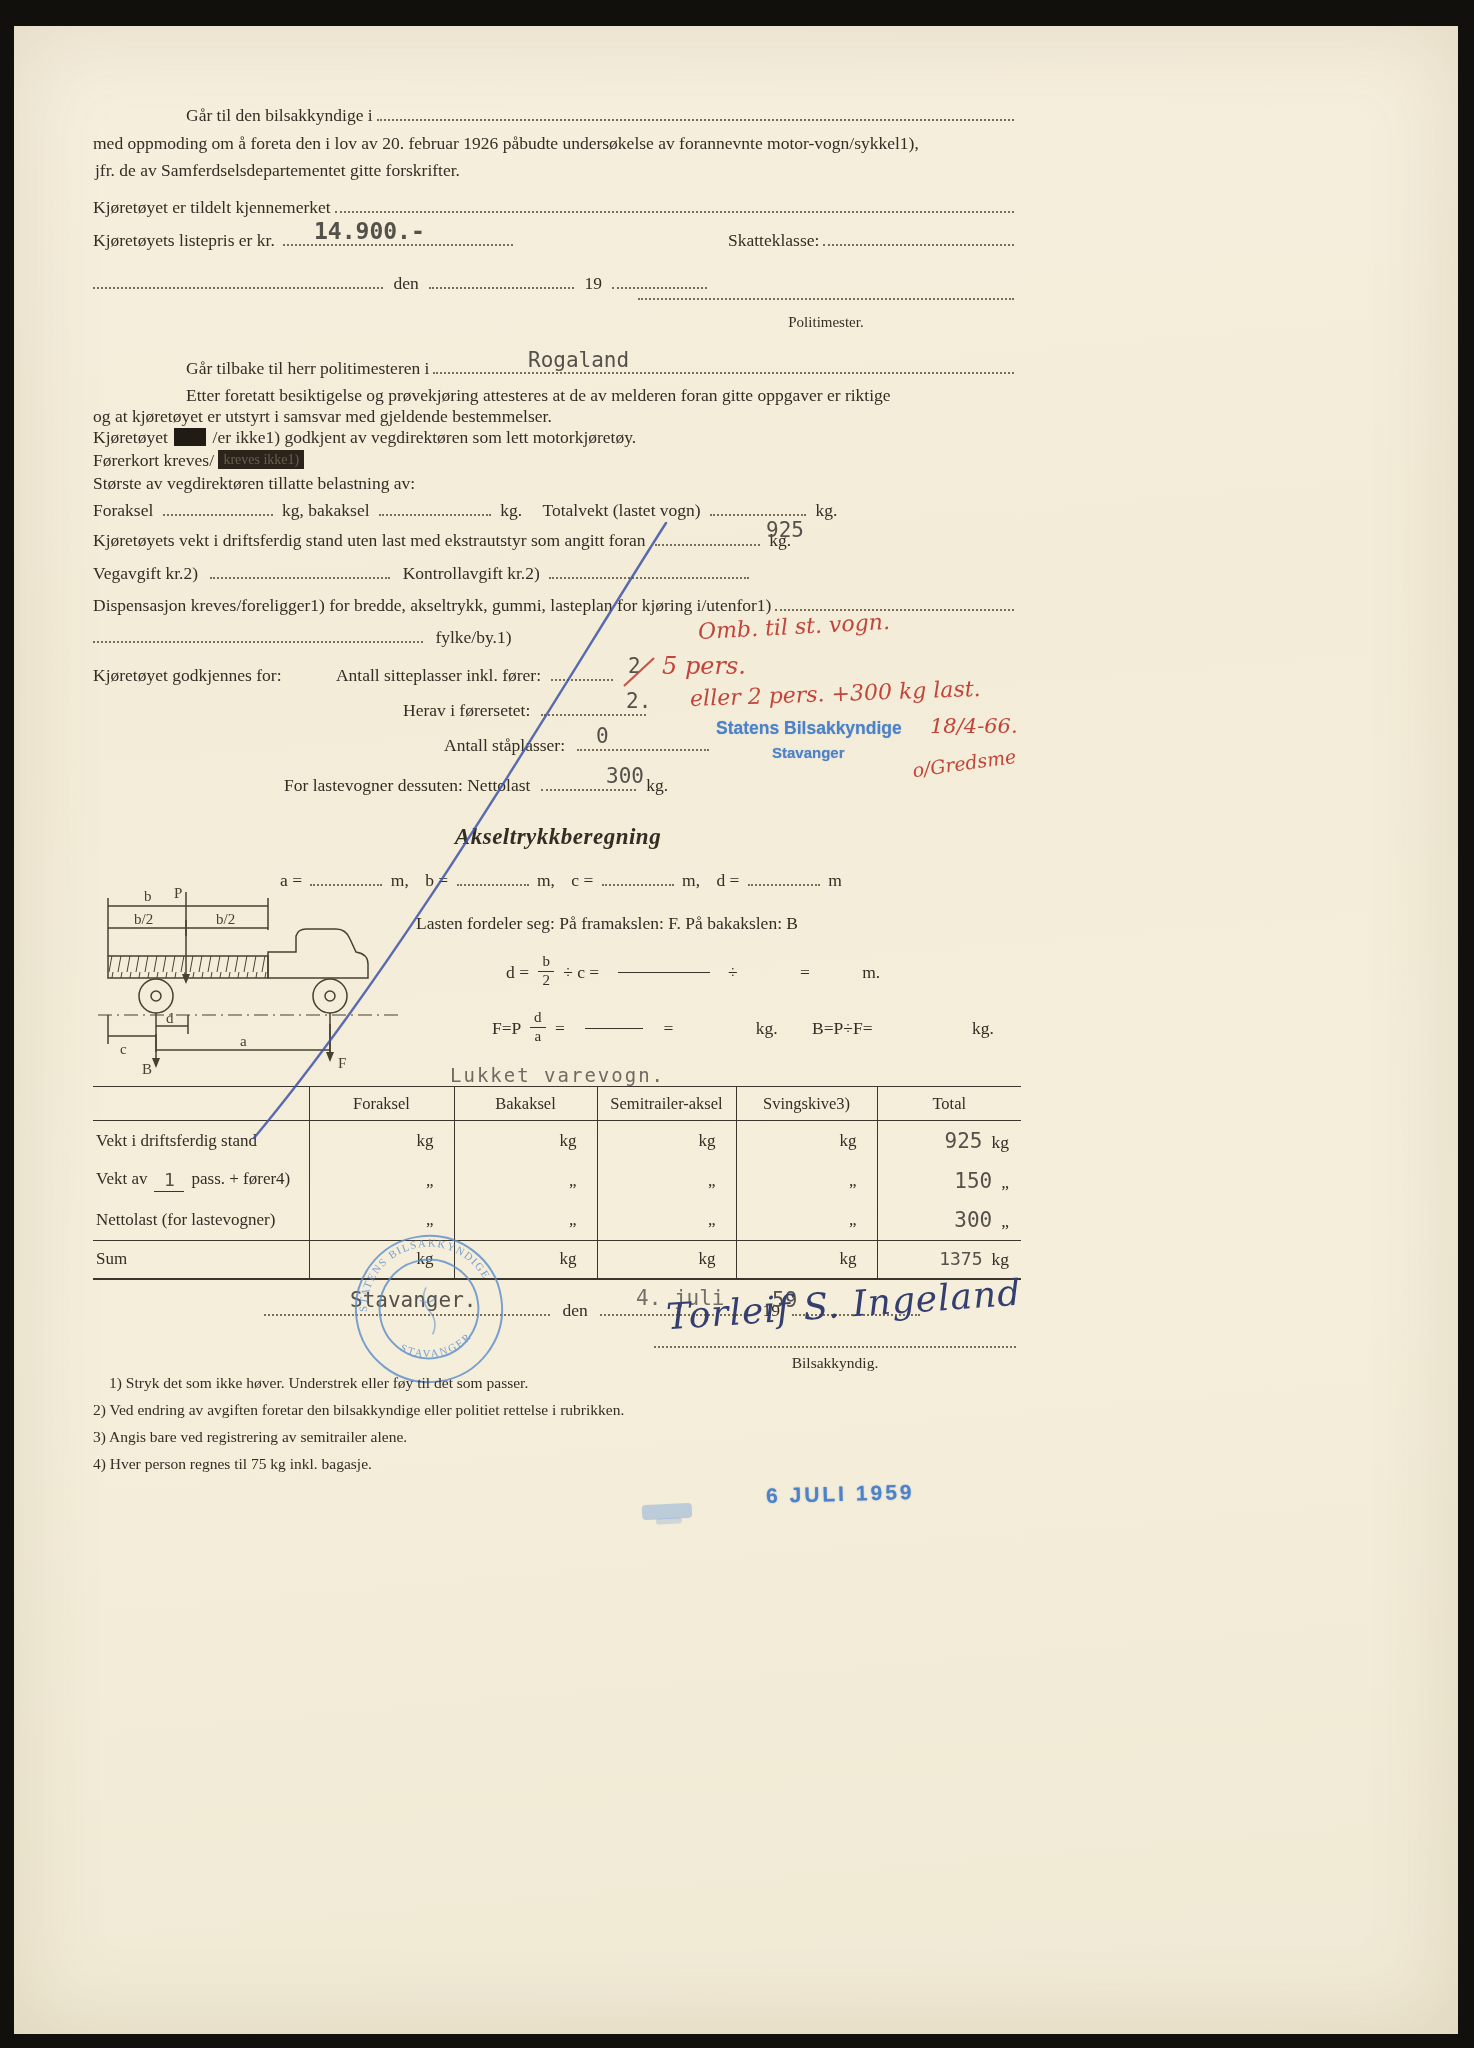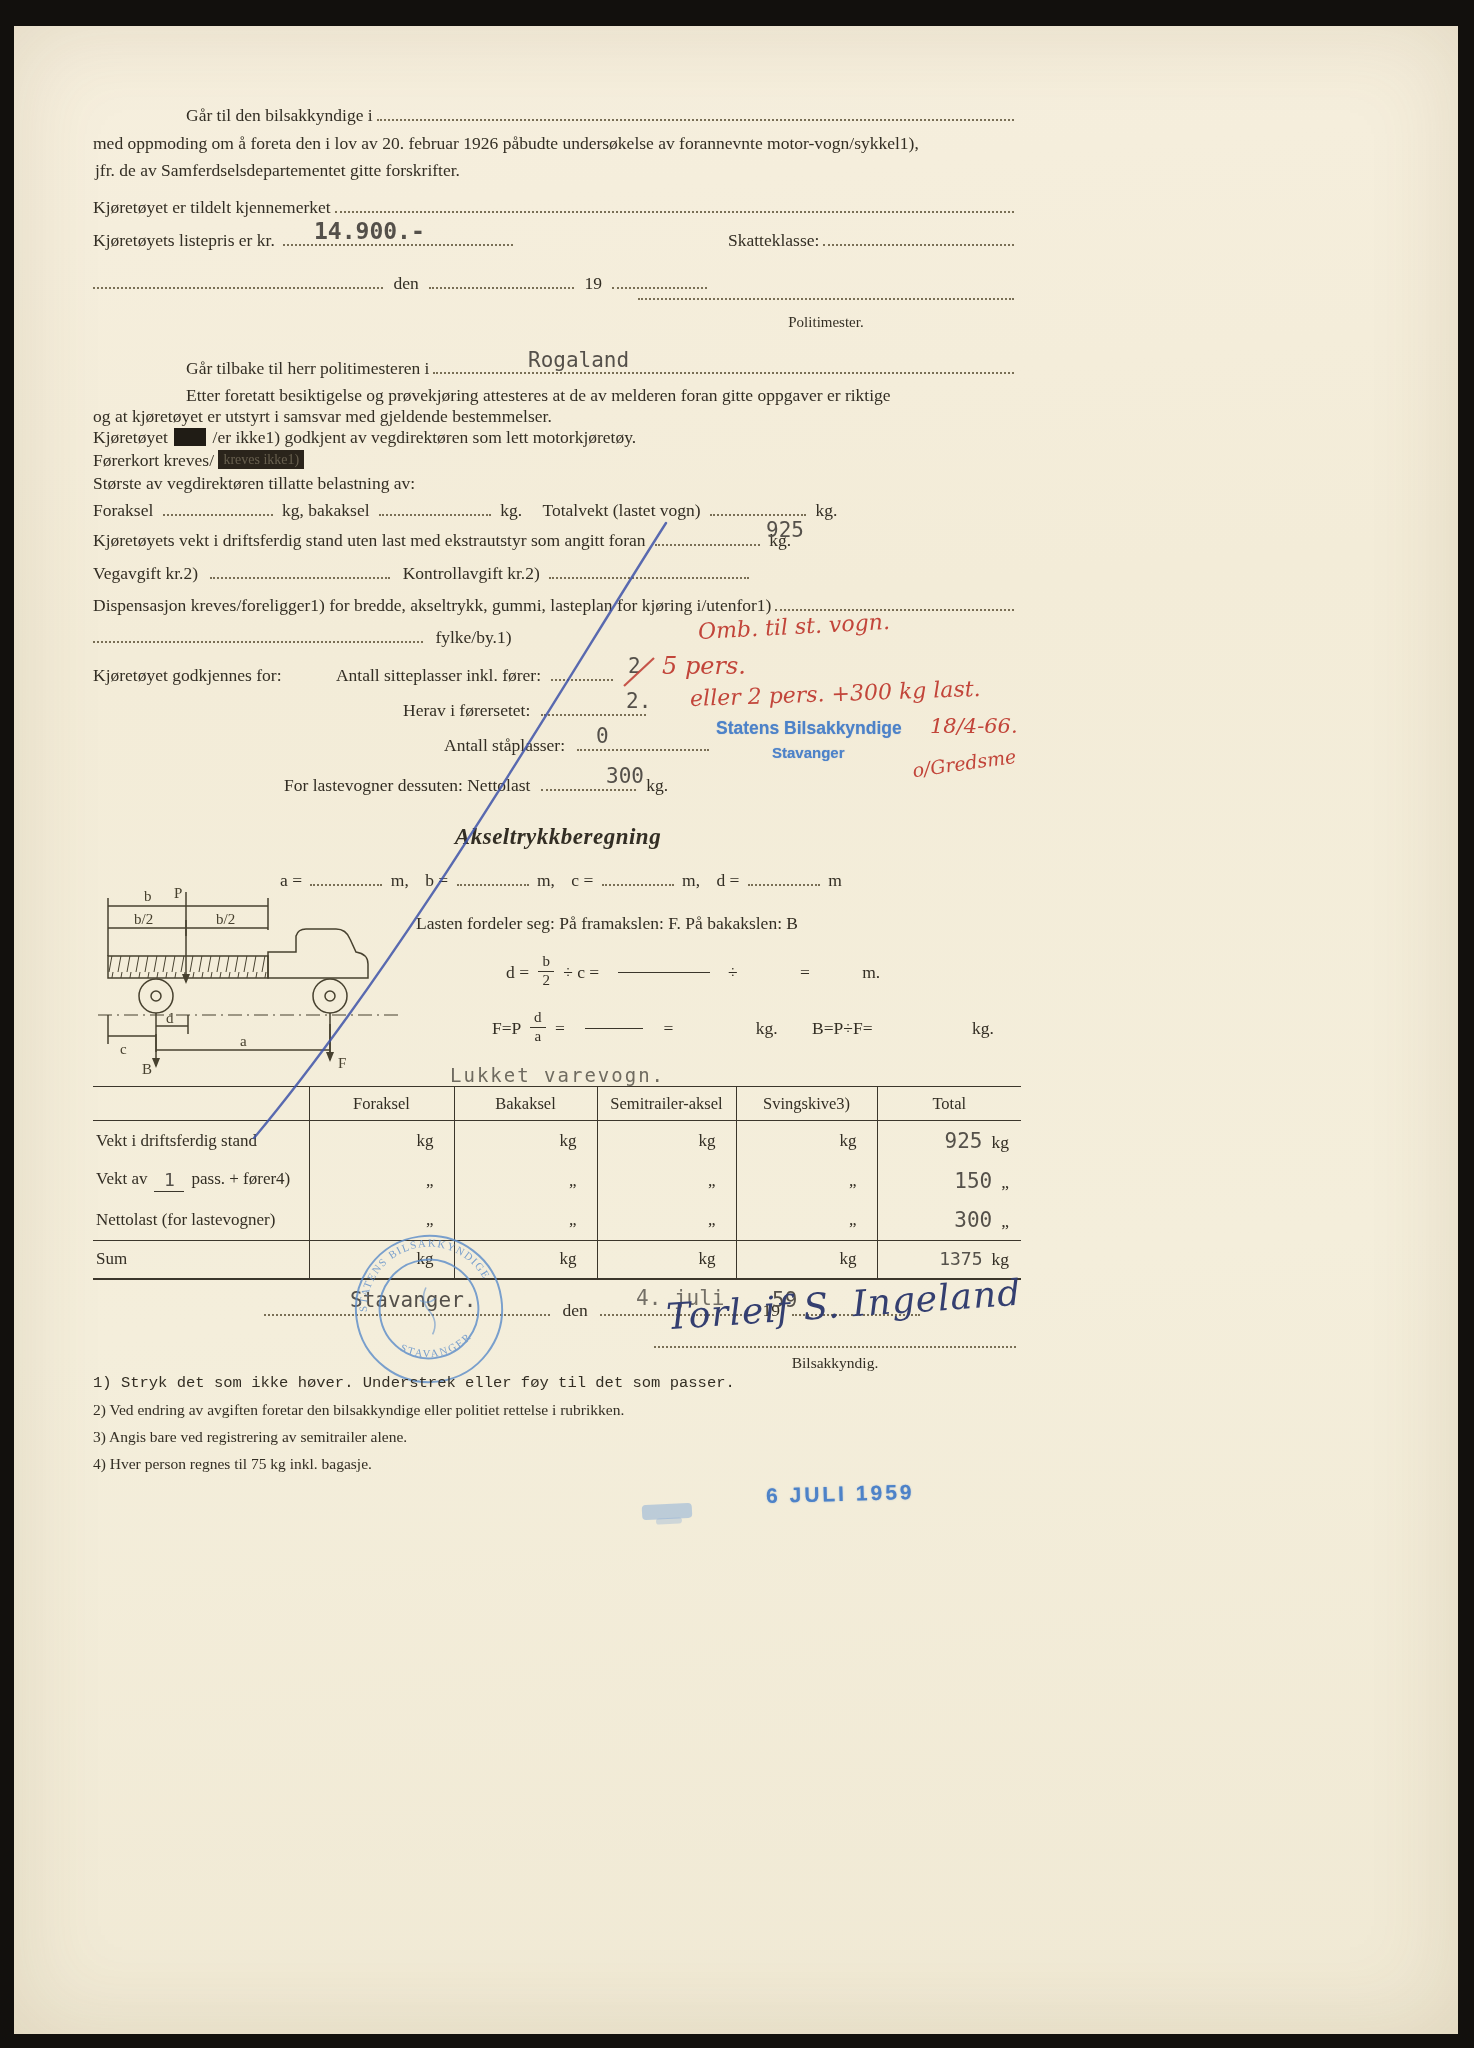--- a/index.html
+++ b/index.html
@@ -373,21 +373,21 @@
     <text font-size="11" fill="#5b8cc9" letter-spacing="2" font-family="Liberation Sans, sans-serif">
       <textPath href="#arcBot" startOffset="26%">STAVANGER</textPath>
     </text>
     <path d="M80,58 q-8,12 0,24 q8,12 0,24 M72,70 q8,6 16,0" fill="none" stroke="#5b8cc9" stroke-width="1.6" opacity=".7"></path>
   </svg>
 
   <div class="signature-name" style="left:652px; top:1258px;">Torleif S. Ingeland</div>
   <div class="rule-abs" style="left:640px; top:1320px; width:362px;"></div>
   <div class="line" style="left:640px; top:1328px; width:362px; text-align:center; font-size:15.5px;">Bilsakkyndig.</div>
 
-  <div class="footnote" style="left:79px; top:1348px;font-family:Liberation Mono, monospace;">1) Stryk det som ikke høver. Understrek eller føy til det som passer.</div>
+  <div class="footnote" style="left:95px; top:1348px;">1) Stryk det som ikke høver. Understrek eller føy til det som passer.</div>
   <div class="footnote" style="left:79px; top:1375px;">2) Ved endring av avgiften foretar den bilsakkyndige eller politiet rettelse i rubrikken.</div>
   <div class="footnote" style="left:79px; top:1402px;">3) Angis bare ved registrering av semitrailer alene.</div>
   <div class="footnote" style="left:79px; top:1429px;">4) Hver person regnes til 75 kg inkl. bagasje.</div>
 
   <div class="smudge" style="left:628px; top:1478px; width:50px; height:15px;"></div>
   <div class="smudge" style="left:642px; top:1492px; width:26px; height:6px; opacity:.3;"></div>
   <div class="date-stamp" style="left:752px; top:1456px;">6 JULI 1959</div>
 
   <svg class="overlay" width="1444" height="2008" viewBox="0 0 1444 2008">
     <path d="M652,497 C 545,665 392,930 240,1112" stroke="#3d52a8" stroke-width="2.4" fill="none" opacity=".85" stroke-linecap="round"></path>

